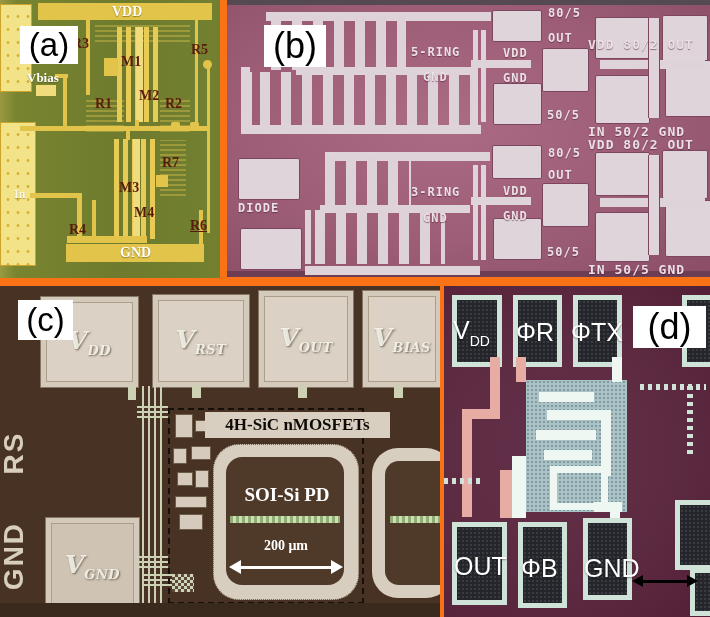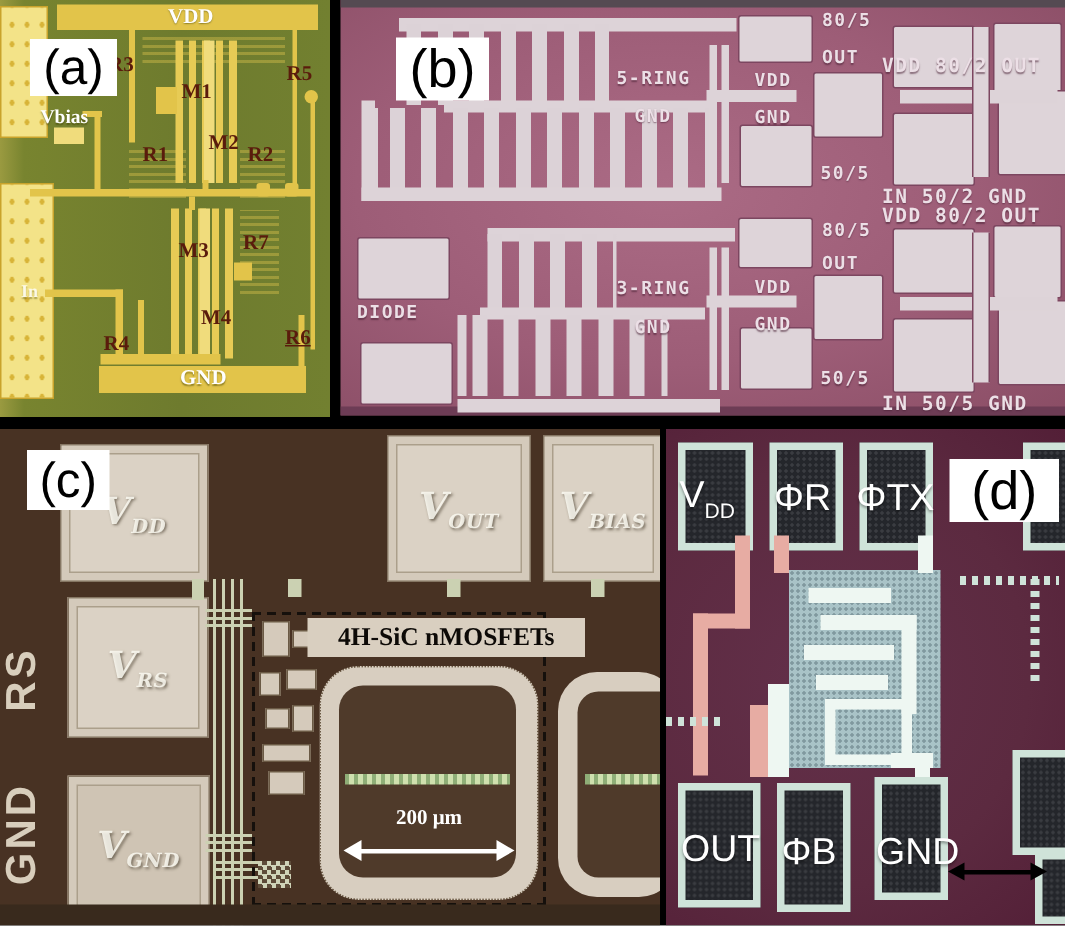--- a/index.html
+++ b/index.html
@@ -1,16 +1,16 @@
 <!DOCTYPE html>
 <html><head>
 <meta charset="utf-8">
 <style>
   html,body{margin:0;padding:0;background:#fff;}
-  .fig{position:relative;width:710px;height:617px;background:#000000;font-family:"Liberation Sans",sans-serif;overflow:hidden;}
+  .fig{position:relative;width:710px;height:617px;background:#f97316;font-family:"Liberation Sans",sans-serif;overflow:hidden;}
   .panel{position:absolute;overflow:hidden;}
   .ab{position:absolute;}
   .tag{position:absolute;background:#fff;color:#000;font:400 33px "Liberation Sans",sans-serif;display:flex;align-items:center;justify-content:center;z-index:30;}
   
   #pa{left:0;top:0;width:220px;height:278px;background:linear-gradient(90deg,#9a9a40 0,#78842f 16px,#6e7b2e 55%,#728030 100%);}
   .au{background:#e2c44a;}
   .au-br{background:#f0dc7c;}
   .pad-a{background:#f3e388;border:1px solid #c9a32b;background-image:radial-gradient(#d8b438 1.4px,rgba(0,0,0,0) 1.6px);background-size:10px 13px;background-position:2px 5px;}
   .hatch-a{background:repeating-linear-gradient(0deg,rgba(228,199,78,.38) 0 2px,rgba(0,0,0,0) 2px 5px);}
   .lab-a{position:absolute;font:bold 14px "Liberation Serif",serif;color:#5a1b0c;white-space:nowrap;z-index:12;}
@@ -97,21 +97,21 @@
     <span class="lab-a white" style="left:120px;top:245px;">GND</span>
     <span class="lab-a white" style="left:27px;top:70px;font-size:13px;">Vbias</span>
     <span class="lab-a white" style="left:14px;top:187px;font-size:12px;opacity:.8;">In</span>
     <span class="lab-a" style="left:72px;top:36px;">R3</span>
     <span class="lab-a" style="left:191px;top:42px;">R5</span>
     <span class="lab-a" style="left:121px;top:54px;">M1</span>
     <span class="lab-a" style="left:95px;top:96px;">R1</span>
     <span class="lab-a" style="left:139px;top:88px;">M2</span>
     <span class="lab-a" style="left:165px;top:96px;">R2</span>
     <span class="lab-a" style="left:162px;top:155px;">R7</span>
-    <span class="lab-a" style="left:119px;top:160px;">M3</span>
+    <span class="lab-a" style="left:119px;top:180px;">M3</span>
     <span class="lab-a" style="left:134px;top:205px;">M4</span>
     <span class="lab-a" style="left:69px;top:222px;">R4</span>
     <span class="lab-a" style="left:190px;top:218px;text-decoration:underline;">R6</span>
 
     <div class="tag" style="left:20px;top:26px;width:58px;height:38px;">(a)</div>
   </div>
 
   <div class="panel" id="pb">
     <div class="ab" style="left:0;top:0;width:483px;height:5px;background:#554a52;"></div>
     <div class="ab" style="left:0;bottom:0;width:483px;height:6px;background:#6d3c55;"></div>
@@ -184,28 +184,28 @@
     <span class="lab-b" style="left:361px;top:262px;font-size:13px;">IN 50/5 GND</span>
 
     <div class="tag" style="left:37px;top:25px;width:62px;height:42px;font-size:36px;">(b)</div>
   </div>
 
   <div class="panel" id="pc">
 
     <div class="pad-c" style="left:40px;top:10px;width:97px;height:90px;">
       <span class="lab-c-pad"><span class="v">V</span><span class="sub">DD</span></span>
     </div>
+    <div class="pad-c" style="left:152px;top:8px;width:96px;height:92px;">
+      <span class="lab-c-pad"><span class="v">V</span><span class="sub">RST</span></span>
+    </div>
     <div class="pad-c" style="left:258px;top:4px;width:94px;height:96px;">
       <span class="lab-c-pad"><span class="v">V</span><span class="sub">OUT</span></span>
     </div>
     <div class="pad-c" style="left:362px;top:4px;width:78px;height:96px;">
       <span class="lab-c-pad"><span class="v">V</span><span class="sub">BIAS</span></span>
-    </div>
-    <div class="pad-c" style="left:45px;top:112px;width:92px;height:92px;">
-      <span class="lab-c-pad"><span class="v">V</span><span class="sub">RS</span></span>
     </div>
     <div class="pad-c" style="left:45px;top:219px;width:93px;height:95px;background:#cfc4b4;margin-top:12px;">
       <span class="lab-c-pad"><span class="v">V</span><span class="sub">GND</span></span>
     </div>
 
     <div class="vert-c" style="left:-16px;top:151px;width:60px;">RS</div>
     <div class="vert-c" style="left:-28px;top:254px;width:84px;">GND</div>
 
     <div class="tr-c-v" style="left:142px;top:100px;width:21px;height:231px;"></div>
     <div class="tr-c-h" style="left:137px;top:118px;width:31px;height:14px;"></div>
@@ -225,20 +225,21 @@
       <div class="ab" style="left:18px;top:32px;width:18px;height:12px;background:#d5cabb;border:1px solid #6b5a45;"></div>
       <div class="ab" style="left:4px;top:58px;width:14px;height:12px;background:#d5cabb;border:1px solid #6b5a45;"></div>
       <div class="ab" style="left:22px;top:56px;width:12px;height:16px;background:#d5cabb;border:1px solid #6b5a45;"></div>
       <div class="ab" style="left:2px;top:82px;width:30px;height:10px;background:#d5cabb;border:1px solid #6b5a45;"></div>
       <div class="ab" style="left:6px;top:100px;width:22px;height:14px;background:#d5cabb;border:1px solid #6b5a45;"></div>
     </div>
     <div class="ab" style="left:205px;top:126px;width:185px;height:26px;background:#d9cfc0;display:flex;align-items:center;justify-content:center;font:bold 17px 'Liberation Serif',serif;color:#0d0a07;white-space:nowrap;z-index:6;">4H-SiC nMOSFETs</div>
 
     <div class="ab" style="left:213px;top:158px;width:144px;height:154px;background:#d8cec0;border-radius:26px;border:1px dotted #6b5a45;"></div>
     <div class="ab" style="left:226px;top:171px;width:118px;height:128px;background:#4f3a2a;border-radius:16px;z-index:5;"></div>
+    <span class="ab" style="left:232px;top:198px;width:110px;text-align:center;font:bold 19px 'Liberation Serif',serif;color:#fff;z-index:7;white-space:nowrap;">SOI-Si PD</span>
     <div class="greenstripe" style="left:230px;top:230px;width:110px;z-index:7;"></div>
     <span class="ab" style="left:232px;top:252px;width:108px;text-align:center;font:bold 14px 'Liberation Serif',serif;color:#fff;z-index:7;">200 μm</span>
     <div class="arrow-w" style="left:240px;top:280px;width:92px;z-index:7;"></div>
 
     <div class="ab" style="left:372px;top:162px;width:80px;height:150px;background:#d8cec0;border-radius:26px;"></div>
     <div class="ab" style="left:385px;top:175px;width:70px;height:124px;background:#4f3a2a;border-radius:14px;"></div>
     <div class="greenstripe" style="left:390px;top:230px;width:50px;"></div>
 
     <div class="ab" style="left:0;bottom:0;width:440px;height:14px;background:#392a1d;"></div>
 

